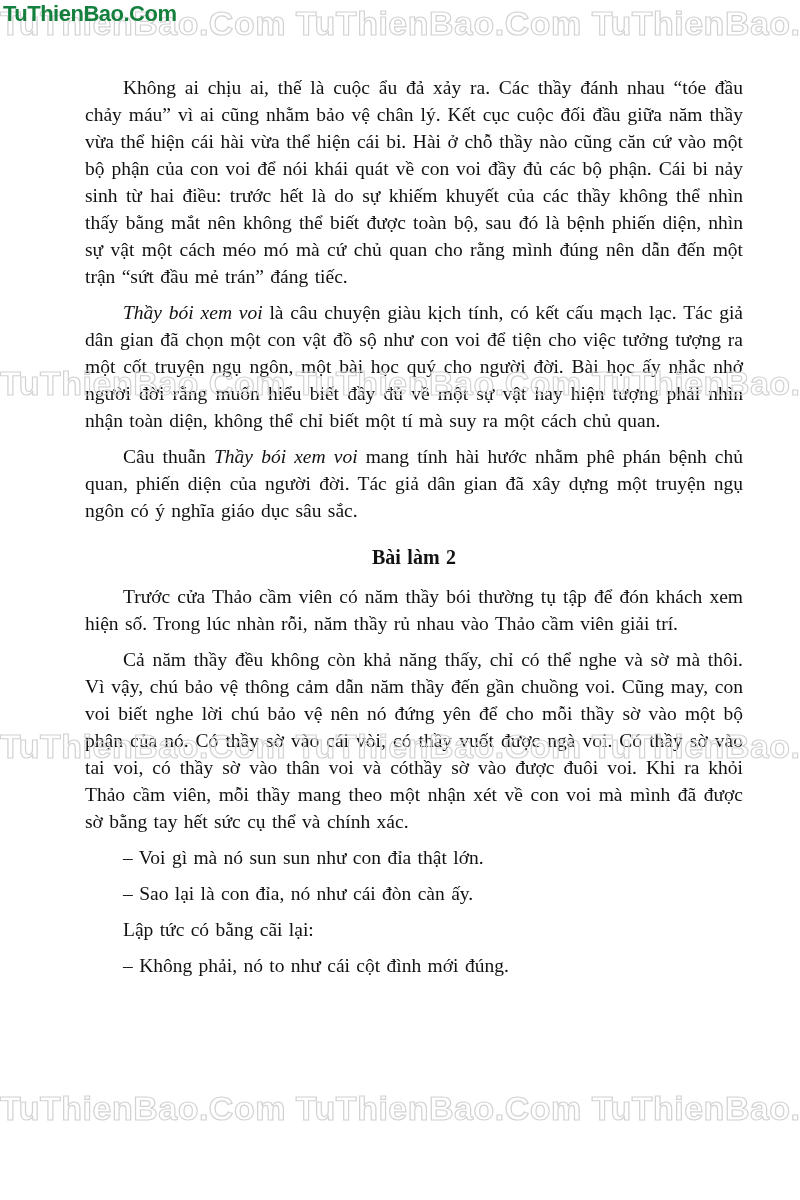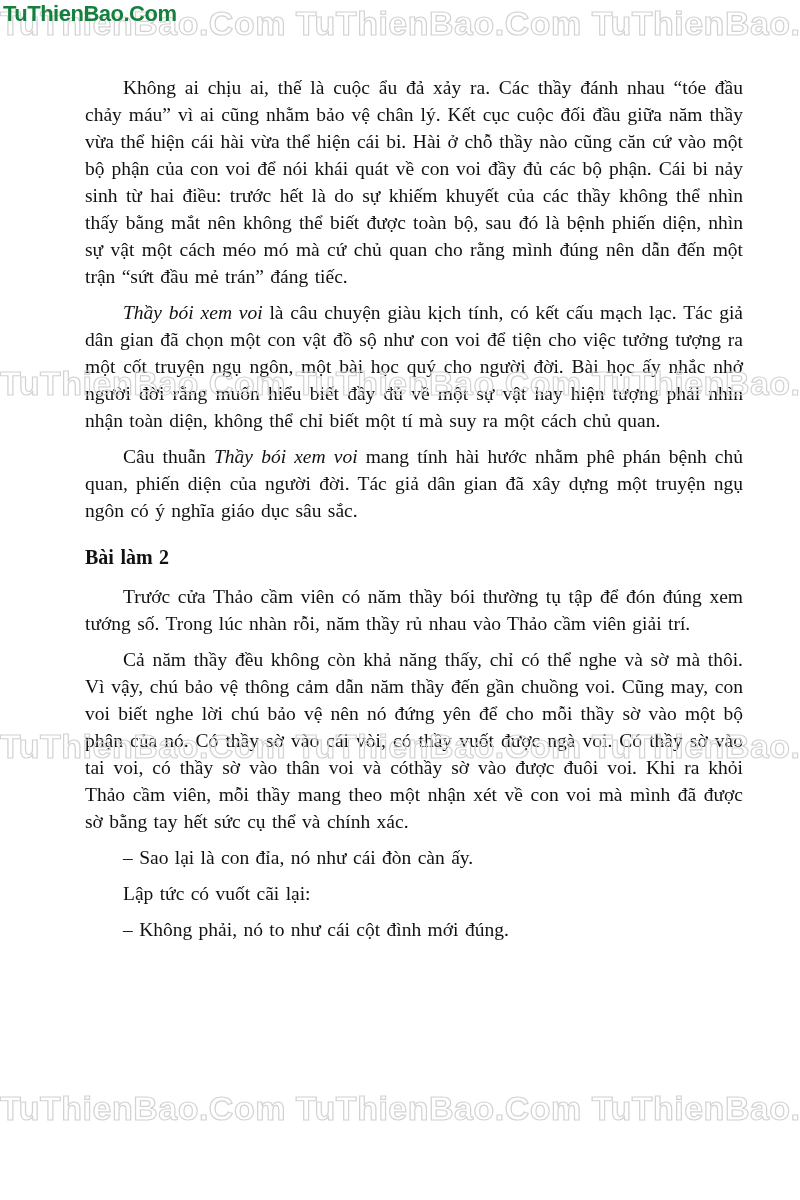--- a/index.html
+++ b/index.html
@@ -56,20 +56,21 @@
     line-height: 27px;
     text-align: justify;
     word-spacing: 1.5px;
   }
   .para {
     margin: 0 0 9px 0;
     text-indent: 38px;
   }
   .heading {
     margin: 20px 0 12px 0;
+    text-align: center;
     font-size: 20px;
     font-weight: bold;
     text-indent: 0;
   }
   .italic { font-style: italic; }
 </style>
 </head>
 <body>
 
 <div class="page">
@@ -79,20 +80,21 @@
   <div class="wm wm3">TuThienBao.Com TuThienBao.Com TuThienBao.Com T</div>
   <div class="wm wm4">TuThienBao.Com TuThienBao.Com TuThienBao.Com T</div>
 
   <div class="logo">TuThienBao.Com</div>
 
   <div class="doc">
       <p class="para"><span>Không ai chịu ai, thế là cuộc ẩu đả xảy ra. Các thầy đánh nhau “tóe đầu chảy máu” vì ai cũng nhằm bảo vệ chân lý. Kết cục cuộc đối đầu giữa năm thầy vừa thể hiện cái hài vừa thể hiện cái bi. Hài ở chỗ thầy nào cũng căn cứ vào một bộ phận của con voi để nói khái quát về con voi đầy đủ các bộ phận. Cái bi nảy sinh từ hai điều: trước hết là do sự khiếm khuyết của các thầy không thể nhìn thấy bằng mắt nên không thể biết được toàn bộ, sau đó là bệnh phiến diện, nhìn sự vật một cách méo mó mà cứ chủ quan cho rằng mình đúng nên dẫn đến một trận “sứt đầu mẻ trán” đáng tiếc.</span></p>
       <p class="para"><span class="italic">Thầy bói xem voi</span><span> là câu chuyện giàu kịch tính, có kết cấu mạch lạc. Tác giả dân gian đã chọn một con vật đồ sộ như con voi để tiện cho việc tưởng tượng ra một cốt truyện ngụ ngôn, một bài học quý cho người đời. Bài học ấy nhắc nhở người đời rằng muốn hiểu biết đầy đủ về một sự vật hay hiện tượng phải nhìn nhận toàn diện, không thể chỉ biết một tí mà suy ra một cách chủ quan.</span></p>
       <p class="para"><span>Câu thuẫn </span><span class="italic">Thầy bói xem voi</span><span> mang tính hài hước nhằm phê phán bệnh chủ quan, phiến diện của người đời. Tác giả dân gian đã xây dựng một truyện ngụ ngôn có ý nghĩa giáo dục sâu sắc.</span></p>
       <h2 class="heading"><span>Bài làm 2</span></h2>
-      <p class="para"><span>Trước cửa Thảo cầm viên có năm thầy bói thường tụ tập để đón đúng xem tướng số. Trong lúc nhàn rỗi, năm thầy rủ nhau vào Thảo cầm viên giải trí.</span></p>
+      <p class="para"><span>Trước cửa Thảo cầm viên có năm thầy bói thường tụ tập để đón khách xem hiện số. Trong lúc nhàn rỗi, năm thầy rủ nhau vào Thảo cầm viên giải trí.</span></p>
       <p class="para"><span>Cả năm thầy đều không còn khả năng thấy, chỉ có thể nghe và sờ mà thôi. Vì vậy, chú bảo vệ thông cảm dẫn năm thầy đến gần chuồng voi. Cũng may, con voi biết nghe lời chú bảo vệ nên nó đứng yên để cho mỗi thầy sờ vào một bộ phận của nó. Có thầy sờ vào cái vòi, có thầy vuốt được ngà voi. Có thầy sờ vào tai voi, có thầy sờ vào thân voi và cóthầy sờ vào được đuôi voi. Khi ra khỏi Thảo cầm viên, mỗi thầy mang theo một nhận xét về con voi mà mình đã được sờ bằng tay hết sức cụ thể và chính xác.</span></p>
+      <p class="para"><span>– Voi gì mà nó sun sun như con đỉa thật lớn.</span></p>
       <p class="para"><span>– Sao lại là con đỉa, nó như cái đòn càn ấy.</span></p>
-      <p class="para"><span>Lập tức có vuốt cãi lại:</span></p>
+      <p class="para"><span>Lập tức có bằng cãi lại:</span></p>
       <p class="para"><span>– Không phải, nó to như cái cột đình mới đúng.</span></p>
     </div>
 
 </div>
 
 </body></html>

